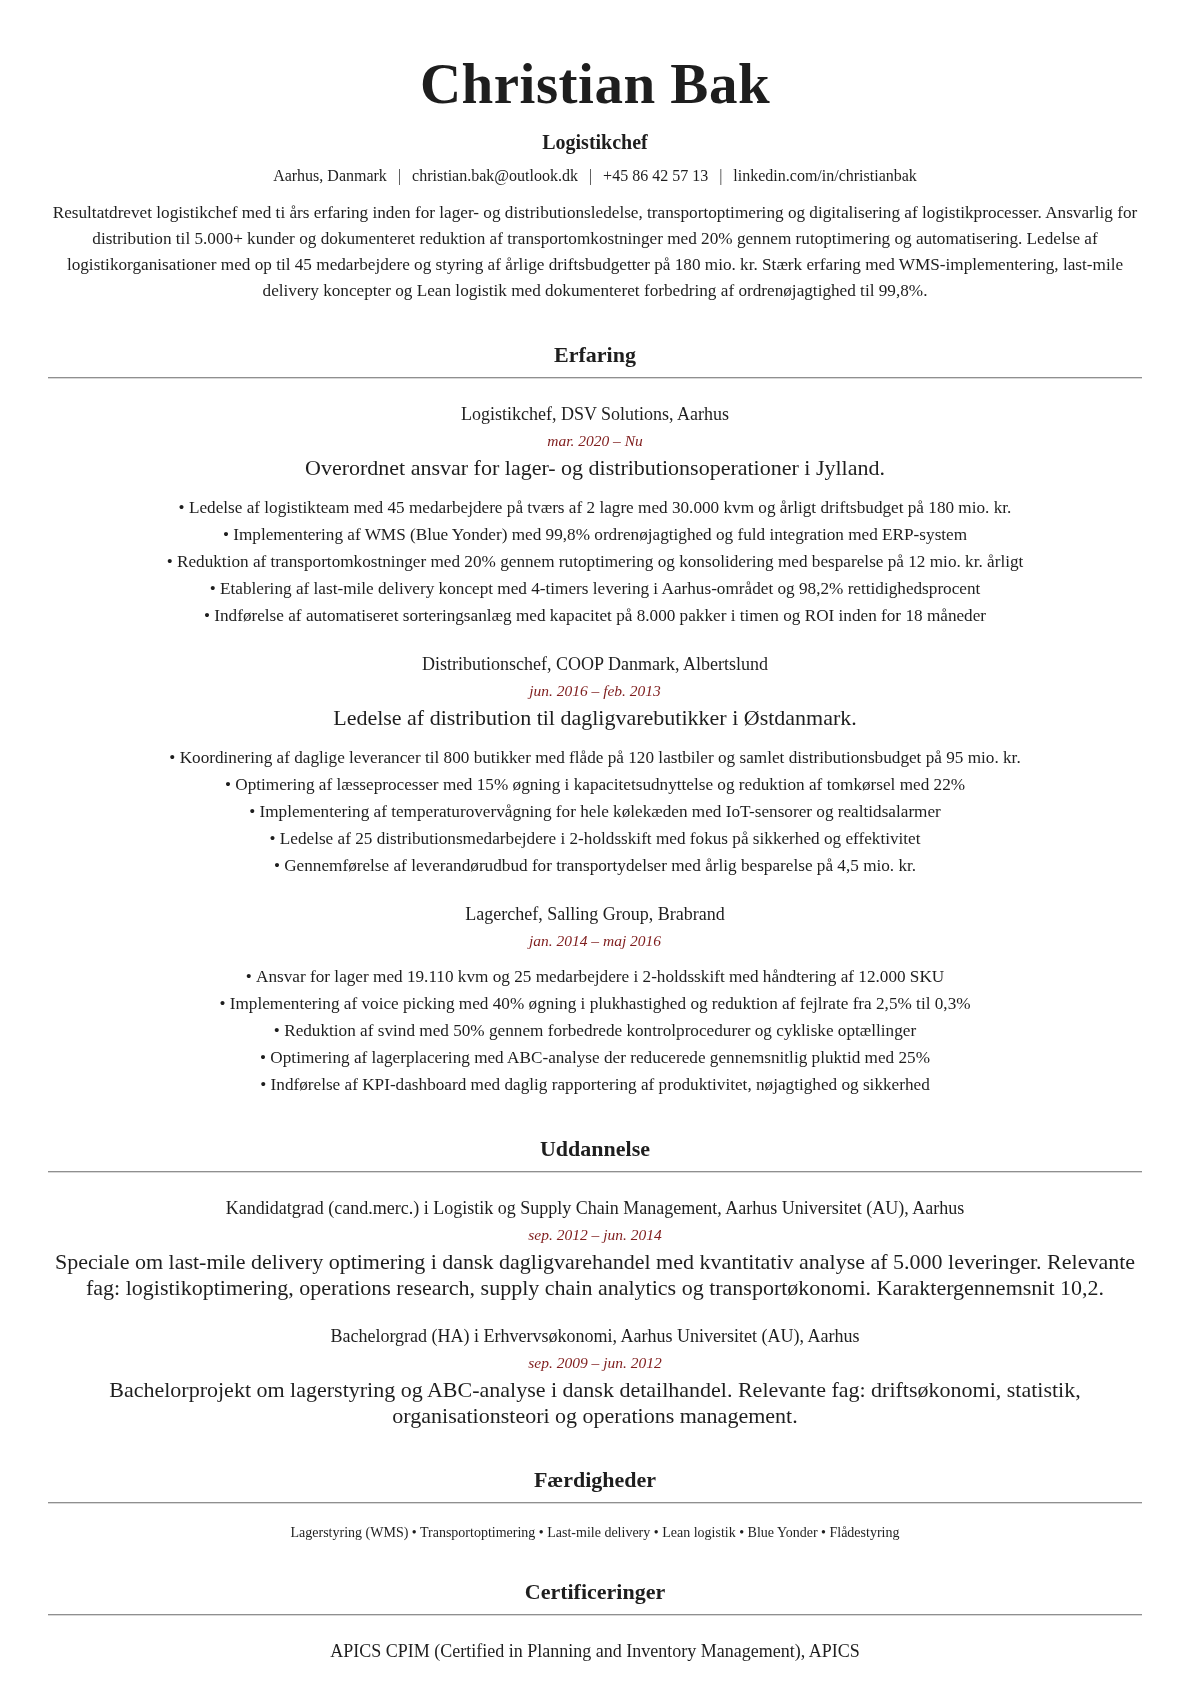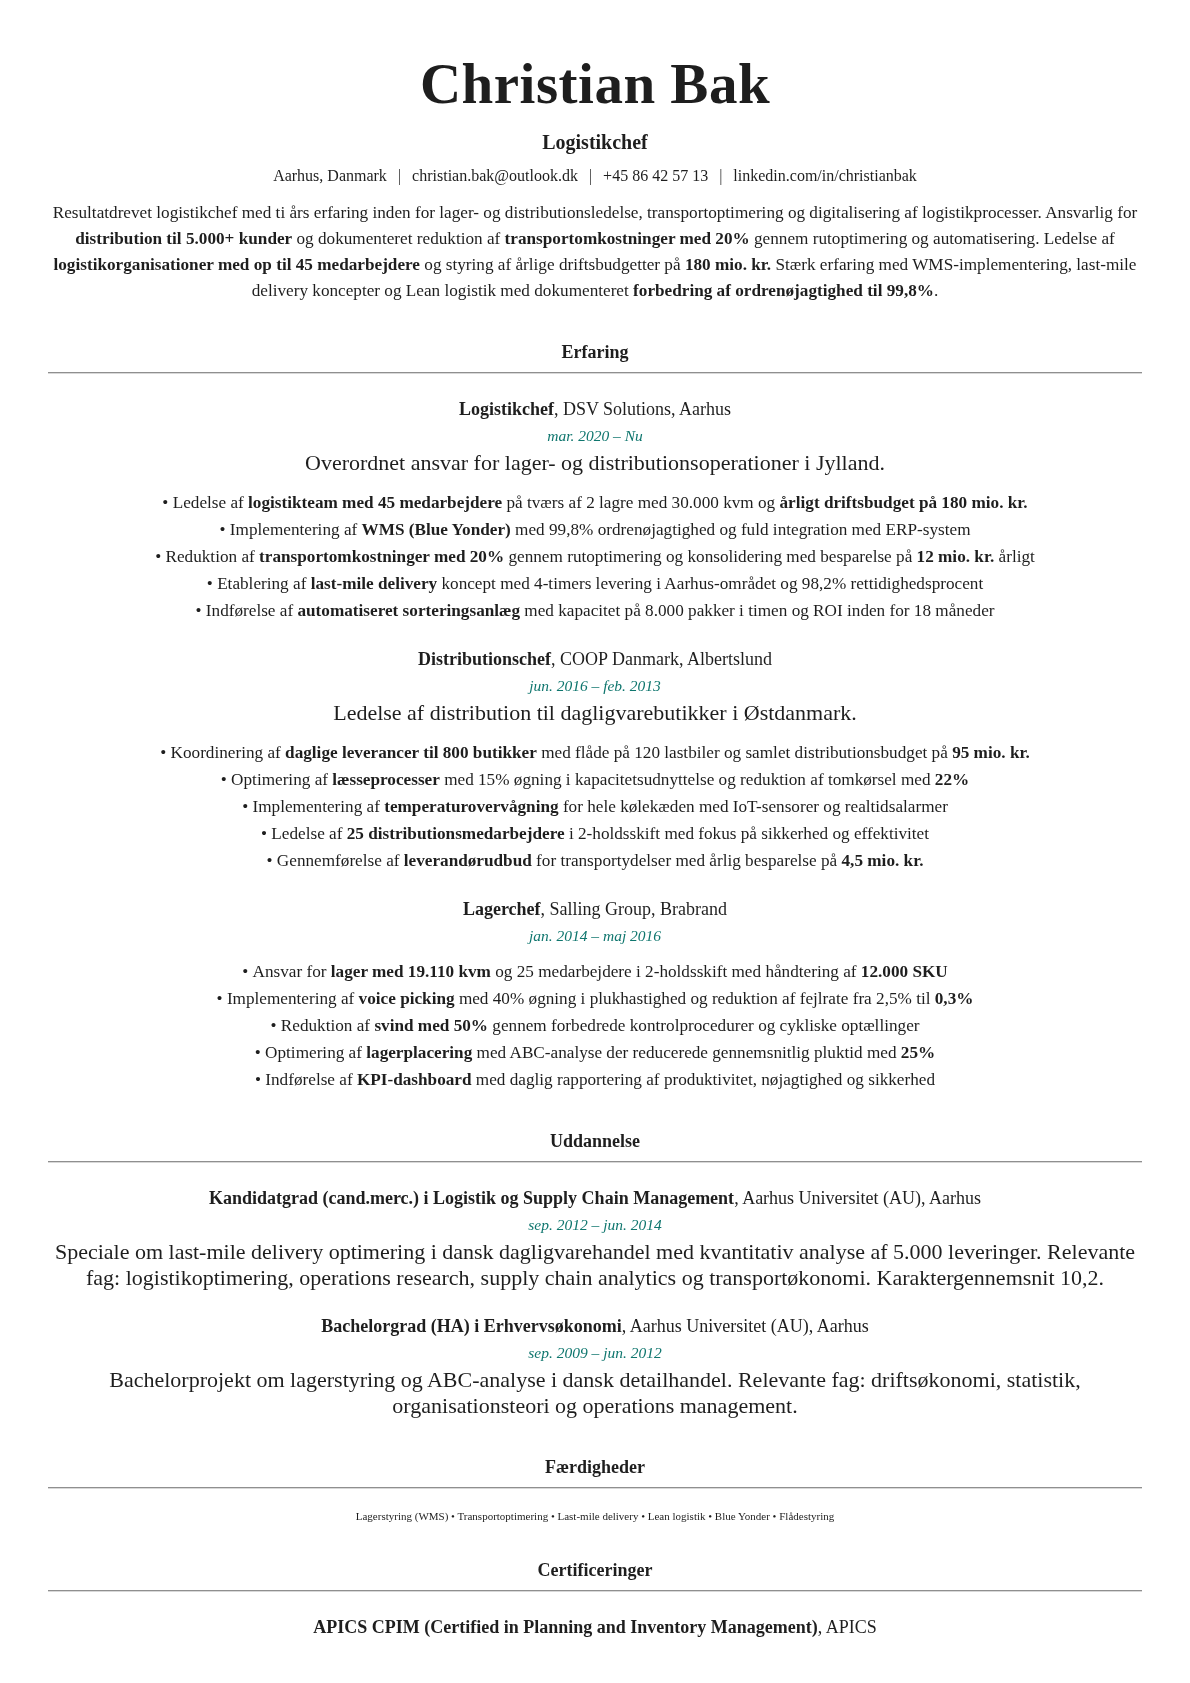--- a/index.html
+++ b/index.html
@@ -38,56 +38,56 @@
     margin: 0 11px;
     color: #3a3a3a;
   }
   .summary {
     margin: 15px 0 0 0;
     font-size: 17.2px;
     line-height: 26px;
   }
   h2 {
     margin: 38px 0 0 0;
-    font-size: 18px;
+    font-size: 22px;
     font-weight: 700;
   }
   hr.rule {
     border: 0;
     border-top: 1px solid #8f8f8f;
     border-bottom: 1px solid #d8d8d8;
     height: 0;
     margin: 9px 0 0 0;
   }
   .entry { margin-top: 25px; }
   .entry-head { font-size: 18px; }
   .entry-dates {
     margin-top: 7px;
     font-size: 15.5px;
     font-style: italic;
-    color: #0f766e;
+    color: #7f1d1d;
   }
   .entry-desc {
     margin-top: 5px;
     font-size: 22px;
     line-height: 26px;
   }
   ul.bullets {
     list-style: none;
     margin: 13px 0 0 0;
     padding: 0;
     font-size: 17.2px;
     line-height: 27px;
   }
   ul.bullets li::before { content: "\2022\00a0"; }
   .skills-line {
     margin-top: 21px;
-    font-size: 11px;
+    font-size: 14px;
   }
-  b { font-weight: 700; }
+  b { font-weight: 400; }
 </style>
 </head>
 <body>
 
 <div class="doc">
 
   <header>
     <h1>Christian Bak</h1>
     <div class="pro-title">Logistikchef</div>
     <div class="contact">

